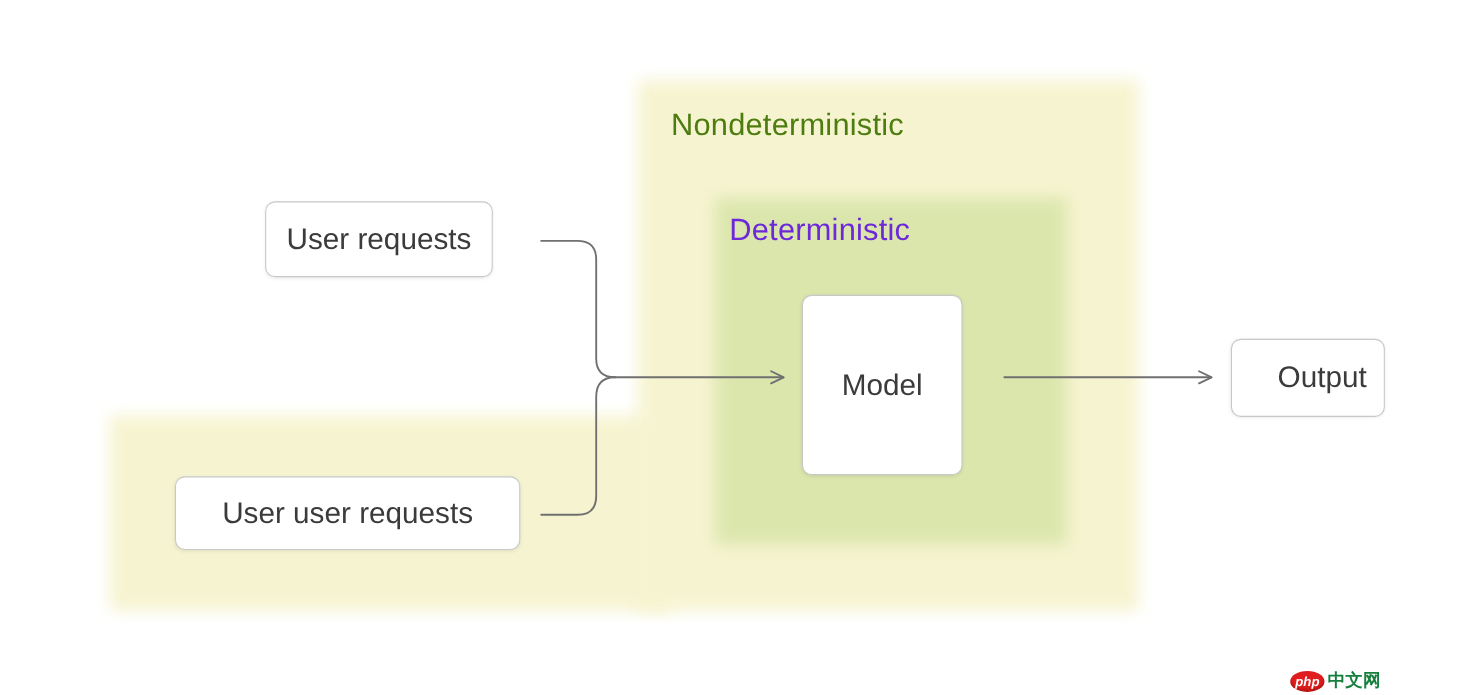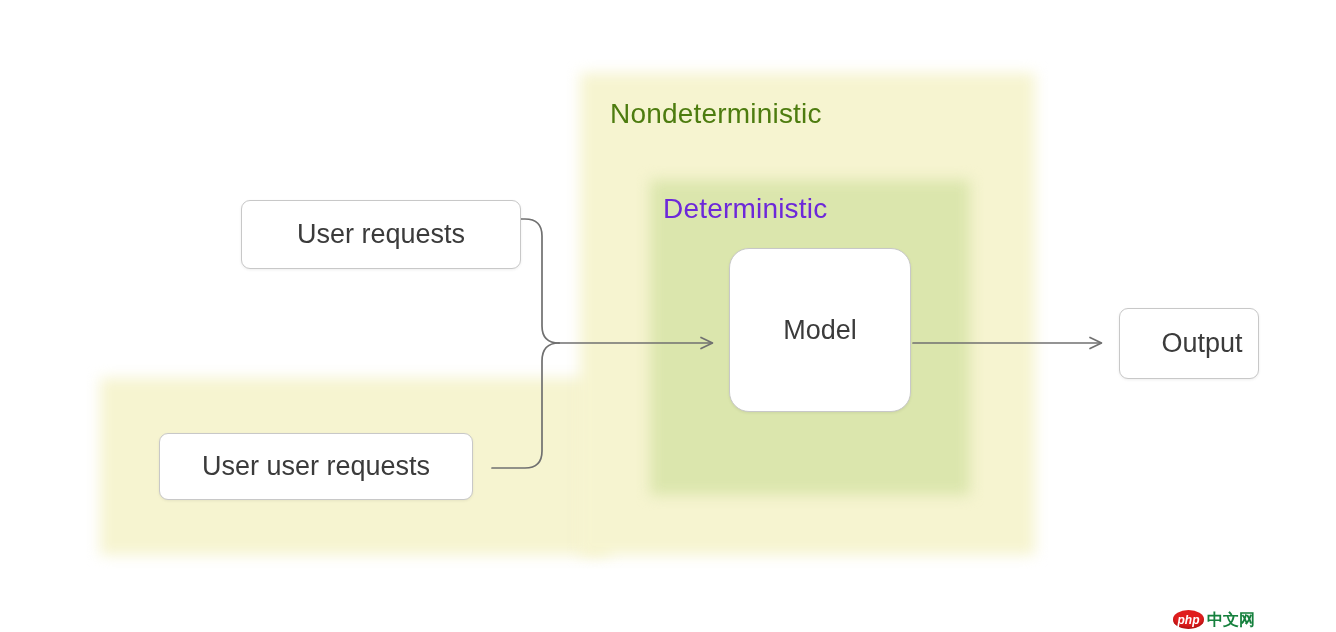--- a/index.html
+++ b/index.html
@@ -55,23 +55,23 @@
     border: 1.5px solid #c8c8c8;
     border-radius: 9px;
     box-shadow: 0 1px 3px rgba(0,0,0,0.07);
     display: flex;
     align-items: center;
     justify-content: center;
     font-size: 27px;
     color: #3b3b3b;
     white-space: nowrap;
   }
-  .node-user      { left: 241px;  top: 200px; width: 280px; height: 69px; text-align: right;  }
+  .node-user      { left: 241px;  top: 183px; width: 207px; height: 69px; text-align: right;  }
   .node-other     { left: 159px;  top: 433px; width: 314px; height: 67px;  }
-  .node-model     { left: 729px;  top: 248px; width: 182px; height: 164px; border-radius: 20px; }
+  .node-model     { left: 729px;  top: 268px; width: 146px; height: 164px; }
   .node-output    { left: 1119px; top: 308px; width: 140px; height: 71px; padding-left: 26px;  }
   
   .edges {
     position: absolute;
     left: 0; top: 0;
     width: 1336px; height: 632px;
     pointer-events: none;
   }
   
   .watermark {

